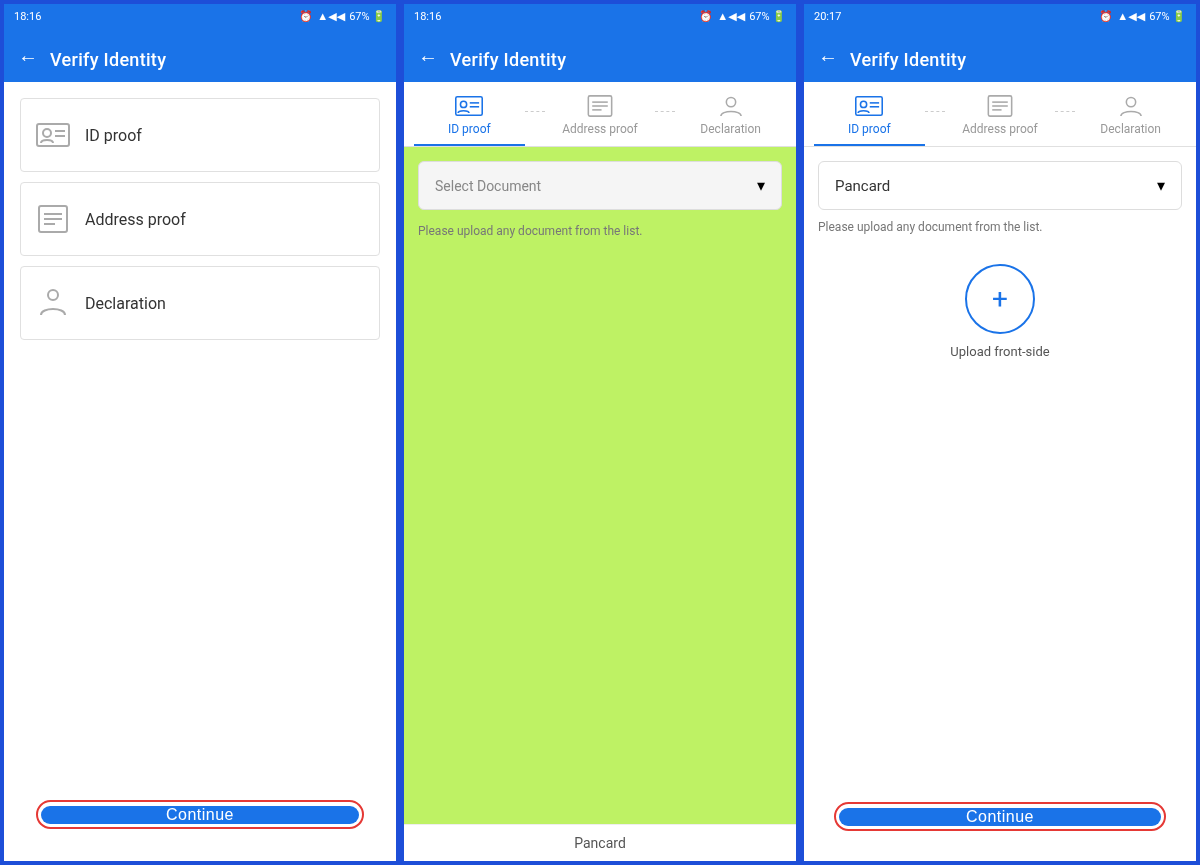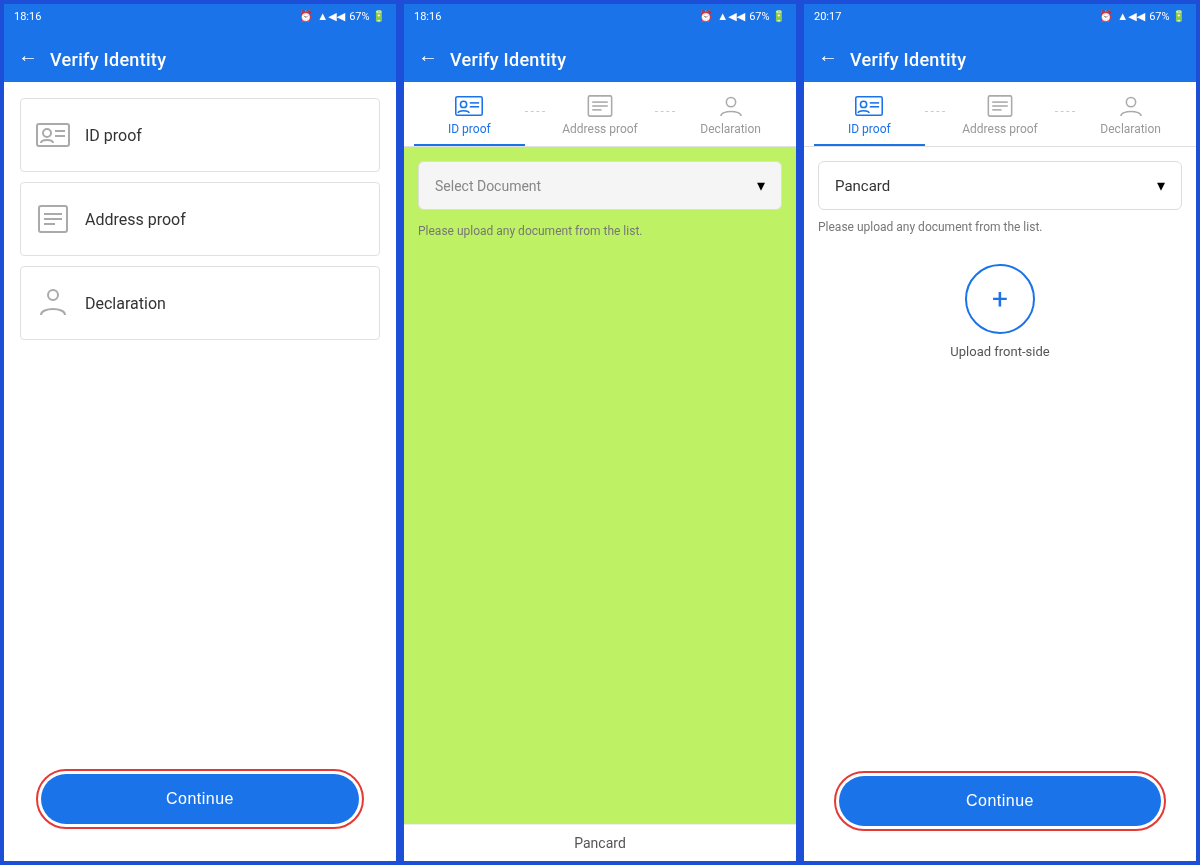--- a/index.html
+++ b/index.html
@@ -97,21 +97,21 @@
     .continue-btn-container {
       padding: 16px;
       margin-top: auto;
     }
     .continue-btn {
       width: 100%;
       background: #1a73e8;
       color: #fff;
       border: none;
       border-radius: 30px;
-      padding: 16px;
+      padding: 0;
       font-size: 16px;
       font-weight: 500;
       cursor: pointer;
       letter-spacing: 0.5px;
     }
     .continue-btn-wrapper {
       border: 2.5px solid #e53935;
       border-radius: 30px;
       padding: 3px;
     }

